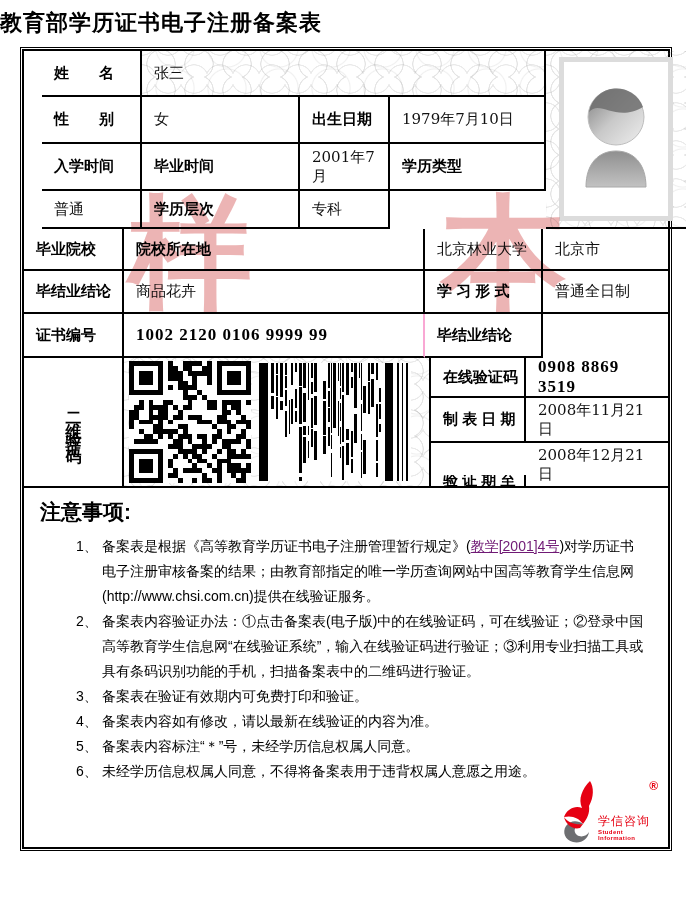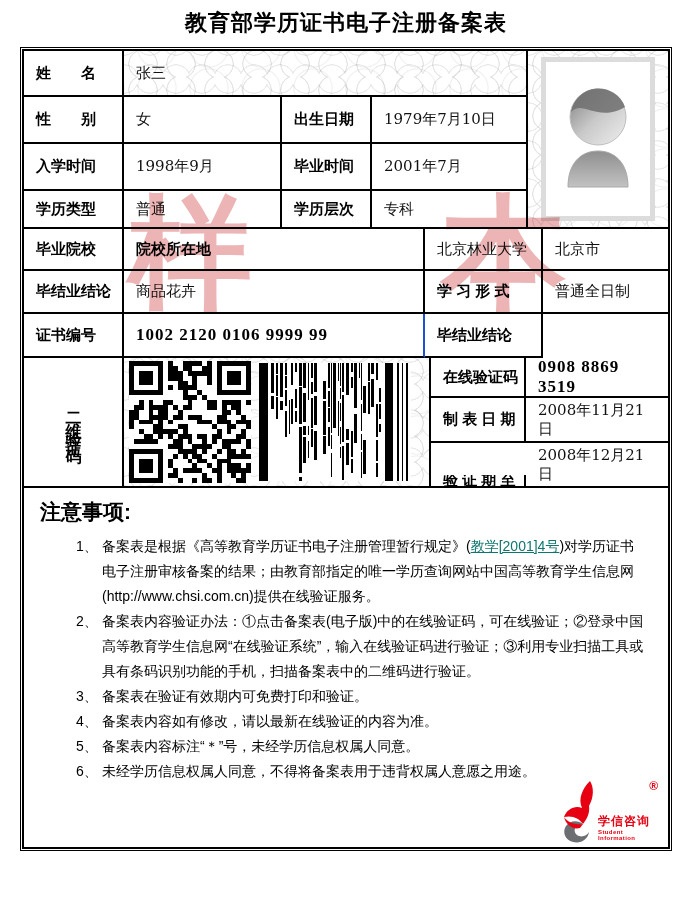--- a/index.html
+++ b/index.html
@@ -1,24 +1,24 @@
 <!DOCTYPE html>
 <html><head>
 <meta charset="utf-8">
 <style>
   html,body{margin:0;padding:0;background:#fff;width:692px;height:900px;
     font-family:"Liberation Sans",sans-serif;color:#000;}
   .page{position:relative;width:692px;height:900px;overflow:hidden;}
-  .title{text-align:center;font-size:22px;font-weight:bold;padding:8px 0 9px 0;letter-spacing:1px;}
+  .title{font-size:22px;font-weight:bold;padding:8px 0 9px 0;letter-spacing:1px;}
   
   .frame-outer{margin:0 20px;border:1px solid #000;padding:1px;}
   .frame-inner{border:2px solid #000;position:relative;}
   
   .grid{display:grid;width:644px;}
-  .gridA{grid-template-columns:100px 158px 90px 156px 140px;grid-template-rows:46px 47px 47px 38px;}
+  .gridA{grid-template-columns:100px 158px 90px 156px 140px;grid-template-rows:46px 47px 47px 38px;padding-left:18px;}
   .gridB{grid-template-columns:100px 301px 118px 125px;grid-template-rows:42px 43px 44px;}
   .gridC{grid-template-columns:100px 307px 95px 142px;grid-template-rows:40px 45px 45px;}
   .c{box-sizing:border-box;border-right:2px solid #000;border-bottom:2px solid #000;
      display:flex;align-items:center;padding:0 12px;overflow:hidden;}
   .noR{border-right:none;}
   .noB{border-bottom:none;margin-top:32px;}
   .lab{font-weight:bold;font-size:15px;white-space:pre;}
   .val{font-family:"DejaVu Serif","Liberation Serif",serif;font-size:15px;color:#111;}
   .num-val{font-family:"Liberation Serif",serif;font-weight:bold;font-size:17px;letter-spacing:1px;}
   .guilloche{background-image:
@@ -37,24 +37,24 @@
   
   .watermark{position:absolute;z-index:6;pointer-events:none;mix-blend-mode:multiply;
       font-family:"DejaVu Serif",serif;font-weight:bold;font-size:124px;line-height:1;
       color:#d96a6a;opacity:.5;}
   
   .notes{box-sizing:border-box;height:359px;padding:8px 14px 0 14px;position:relative;}
   .notes-title{font-weight:bold;font-size:21px;margin:2px 0 8px 2px;}
   .note-item{display:flex;margin-left:38px;margin-right:6px;font-size:14px;line-height:25px;}
   .note-item .n{flex:0 0 26px;}
   .note-item .t{flex:1;}
-  .doc-link{color:#0f766e;text-decoration:underline;cursor:pointer;}
+  .doc-link{color:#701a75;text-decoration:underline;cursor:pointer;}
   
   .logo{position:absolute;right:6px;bottom:2px;width:108px;height:66px;}
-  .logo-text{position:absolute;left:44px;top:36px;color:#e60012;font-weight:bold;font-size:12px;letter-spacing:1px;line-height:1;}
+  .logo-text{position:absolute;left:44px;top:36px;color:#e60012;font-weight:normal;font-size:12px;letter-spacing:1px;line-height:1;}
   .logo-sub{position:absolute;left:44px;top:50px;color:#e60012;font-size:6px;font-weight:bold;letter-spacing:.4px;}
   .logo-r{position:absolute;right:4px;top:0;color:#e60012;font-size:12px;font-weight:bold;}
   svg{display:block;}
 </style>
 </head>
 <body>
 
 <div class="page">
 
   <div class="title">教育部学历证书电子注册备案表</div>
@@ -88,21 +88,20 @@
             </svg>
           </div>
         </div>
 
         <div class="c lab">性　　别</div>
         <div class="c val">女</div>
         <div class="c lab">出生日期</div>
         <div class="c val">1979年7月10日</div>
 
         <div class="c lab">入学时间</div>
-        <div class="c val">1998年9月</div>
         <div class="c lab">毕业时间</div>
         <div class="c val">2001年7月</div>
 
         <div class="c lab">学历类型</div>
         <div class="c val">普通</div>
         <div class="c lab">学历层次</div>
         <div class="c val">专科</div>
       </div>
 
       <div class="grid gridB">
@@ -110,21 +109,21 @@
         <div class="c lab">院校所在地</div>
         <div class="c val">北京林业大学</div>
         <div class="c val noR">北京市</div>
 
         <div class="c lab">毕结业结论</div>
         <div class="c val">商品花卉</div>
         <div class="c lab">学 习 形 式</div>
         <div class="c val noR">普通全日制</div>
 
         <div class="c lab">证书编号</div>
-        <div class="c num-val" style="display:flex;align-items:center;padding:0 12px;border-right:2px solid #1d4ed8;border-bottom:2px solid #000;box-sizing:border-box;">1002 2120 0106 9999 99</div>
+        <div class="c num-val" style="display:flex;align-items:center;padding:0 12px;border-right:2px solid #f9a8d4;border-bottom:2px solid #000;box-sizing:border-box;">1002 2120 0106 9999 99</div>
         <div class="c lab">毕结业结论</div>
       </div>
 
       <div class="grid gridC">
         <div class="c qr-label">二维验证码</div>
         <div class="c qr-cell guilloche">
           <svg id="qr" width="122" height="122" viewBox="0 0 25 25" shape-rendering="crispEdges" style="background:#fff;">
               <rect x="8" y="0" width="1" height="1" fill="#000"></rect>
               <rect x="11" y="0" width="1" height="1" fill="#000"></rect>
               <rect x="12" y="0" width="1" height="1" fill="#000"></rect>

